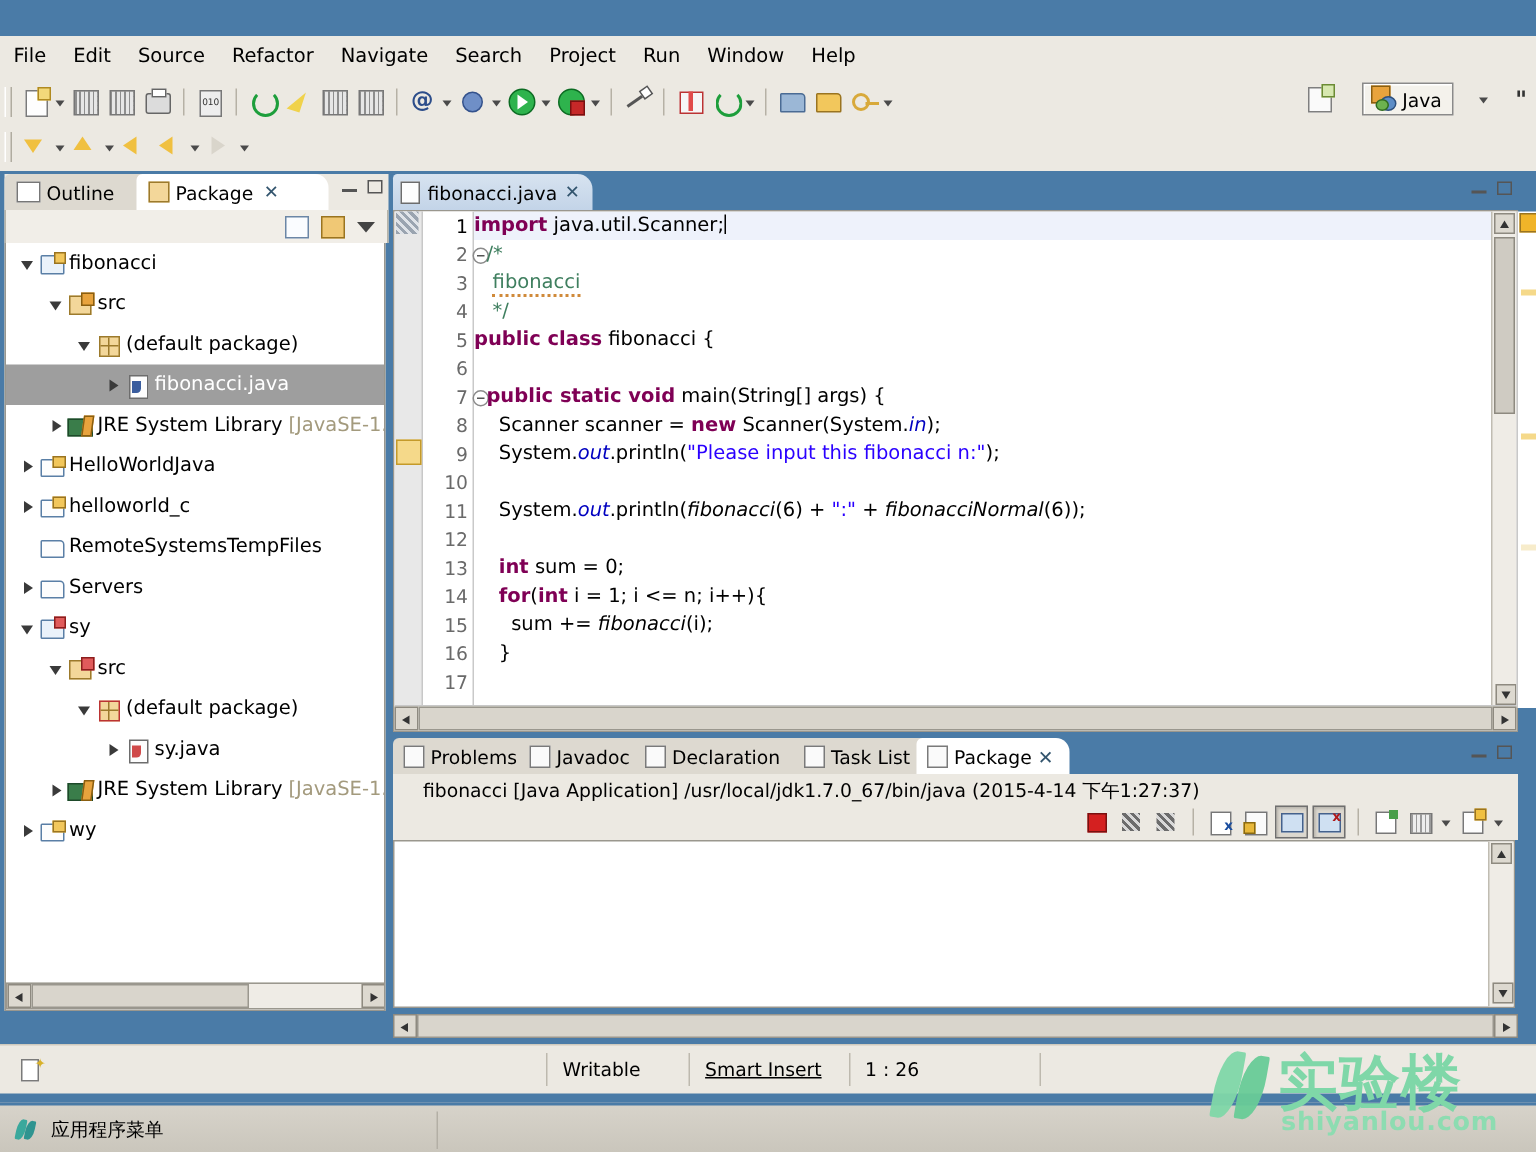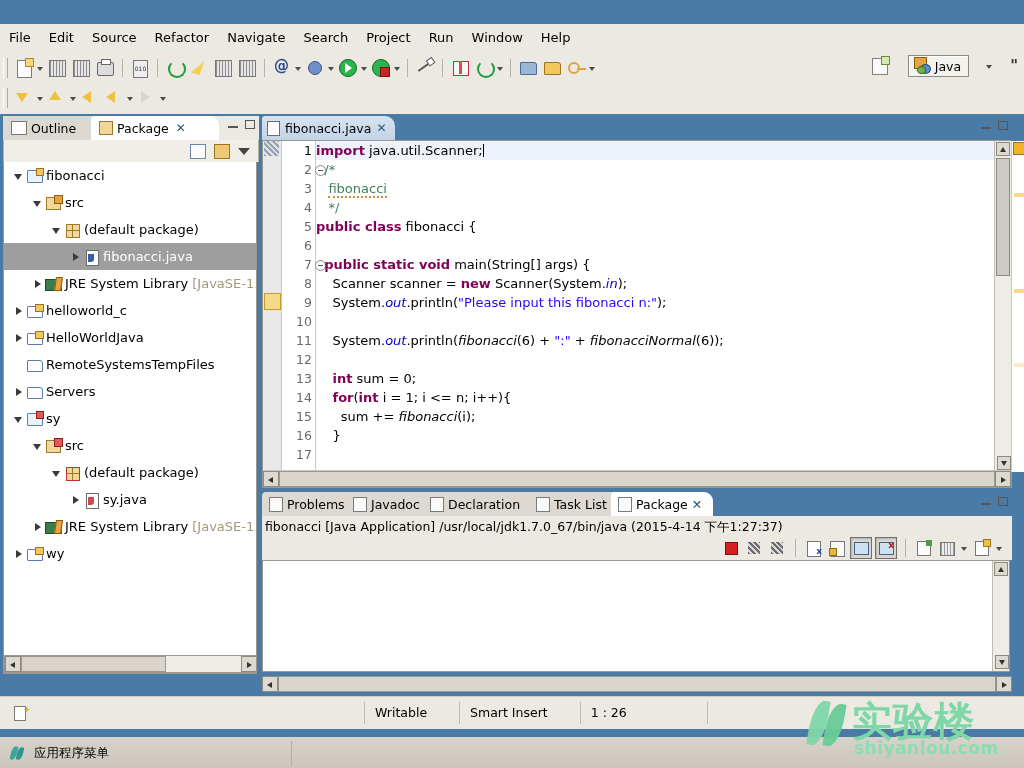--- a/index.html
+++ b/index.html
@@ -232,21 +232,21 @@
   .console{position:absolute;left:262px;top:492px;width:750px;height:200px;}
   .ctabs{position:relative;height:24px;}
   .ctab{
     position:absolute;top:0;height:24px;display:flex;align-items:center;gap:4px;padding:0 7px;
     font-size:12.5px;border-top-left-radius:4px;border-top-right-radius:9px;
   }
   .ctab.inactive{background:#ddd9d0;}
   .ctab.active{background:#ffffff;}
   .clabel{
     position:absolute;left:0;top:24px;width:750px;height:22px;background:#ece9e2;
-    font-size:12.5px;line-height:22px;padding-left:3px;box-sizing:border-box;color:#000;
+    font-size:12.5px;line-height:22px;padding-left:20px;box-sizing:border-box;color:#000;
   }
   .ctoolbar{
     position:absolute;left:0;top:44px;width:750px;height:24px;background:#ece9e2;
     display:flex;justify-content:flex-end;align-items:center;gap:3px;padding-right:8px;box-sizing:border-box;
   }
   .cti{width:20px;height:20px;position:relative;}
   .cti.pressed{border:1px solid #6f6f6f;background:#dcd8cf;box-shadow:inset 1px 1px 2px rgba(0,0,0,.18);}
   .cbody{
     position:absolute;left:0;top:68px;width:748px;height:112px;background:#fff;
     border:1px solid #9a978e;box-sizing:border-box;
@@ -485,29 +485,29 @@
             </div>
             <span>JRE System Library</span>
             <span class="grey" style="margin-left: 4px;">[JavaSE-1.7]</span>
           </div>
           <div class="trow">
             <div style="flex: 0 0 8px; height: 1px;"></div>
             <div class="twist closed"></div>
             <div class="tico">
               <div class="ti-fold"></div>
             </div>
-            <span>helloworld_c</span>
+            <span>HelloWorldJava</span>
           </div>
           <div class="trow">
             <div style="flex: 0 0 8px; height: 1px;"></div>
             <div class="twist closed"></div>
             <div class="tico">
               <div class="ti-fold"></div>
             </div>
-            <span>HelloWorldJava</span>
+            <span>helloworld_c</span>
           </div>
           <div class="trow">
             <div style="flex: 0 0 8px; height: 1px;"></div>
             <div class="twist "></div>
             <div class="tico">
               <div class="ti-fold plain"></div>
             </div>
             <span>RemoteSystemsTempFiles</span>
           </div>
           <div class="trow">
@@ -738,22 +738,22 @@
   </div>
 
   <div class="statusbar">
     <div style="width:14px;"></div>
     <div style="width:20px;height:16px;position:relative;">
       <div style="position:absolute;left:0;top:1px;width:10px;height:13px;background:#fff;border:1px solid #7a7a7a;"></div>
       <div style="position:absolute;left:9px;top:0px;color:#d8b12a;font-size:9px;">✦</div>
     </div>
     <div style="flex:0 0 330px;"></div>
     <div class="st-cell">Writable</div>
-    <div class="st-cell" style="margin-left:22px;">Smart Insert</div>
-    <div class="st-cell" style="margin-left:22px;">1 : 26</div>
+    <div class="st-cell" style="margin-left:22px;text-decoration:underline;">Smart Insert</div>
+    <div class="st-cell" style="margin-left:8px;">1 : 26</div>
     <div class="st-cell" style="margin-left:70px;width:0;padding:0;"></div>
   </div>
 </div>
 
 <div class="taskbar">
   <div class="tb-app">
     <div class="logo-leaf"></div>
     <span>应用程序菜单</span>
   </div>
   <div class="tb-vdiv"></div>

